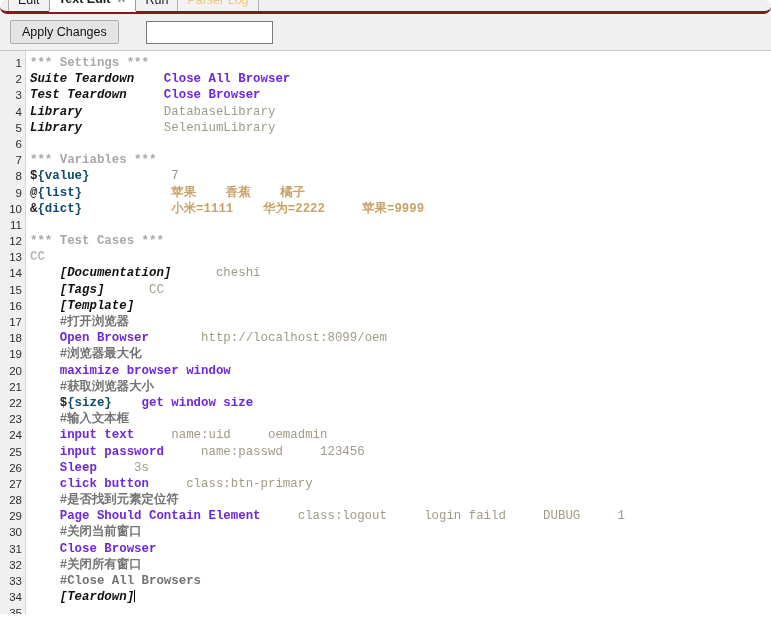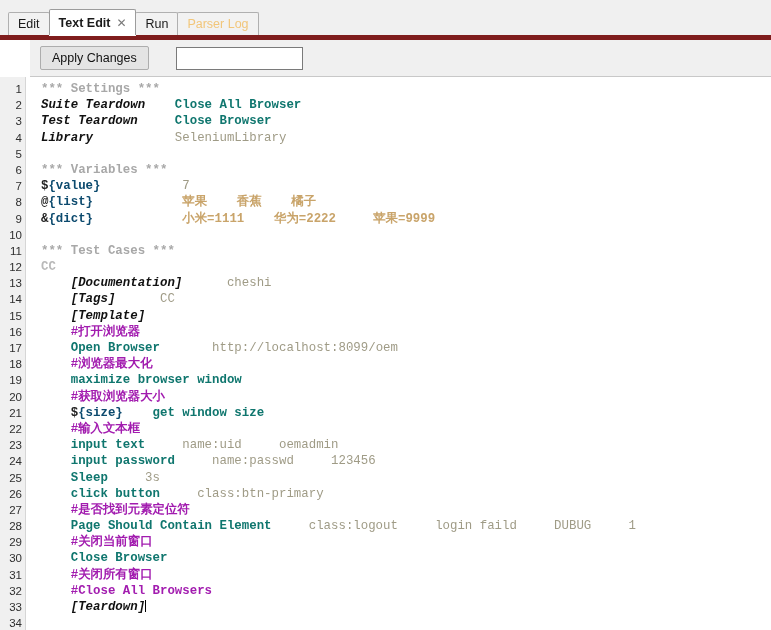--- a/index.html
+++ b/index.html
@@ -7,27 +7,28 @@
   html, body {
     margin: 0; padding: 0;
     width: 771px; height: 630px;
     overflow: hidden;
     background: #ffffff;
     font-family: "Liberation Sans", sans-serif;
   }
 
   
   .tabbar {
-    height: 40px;
+    height: 14px;
     background: #f0f0f0;
-    border-bottom: 5px solid #7f1d1d;
+    border-bottom: 3px solid #7f1d1d;
     display: flex;
     align-items: flex-end;
     padding-left: 8px;
     position: relative;
+    border-radius: 11px;
   }
   .tab {
     height: 23px;
     display: flex;
     align-items: center;
     gap: 6px;
     padding: 0 9px;
     font-size: 12.5px;
     color: #1a1a1a;
     background: #f2f2f2;
@@ -57,21 +58,20 @@
 
   
   .toolbar {
     height: 37px;
     background: #f0f0f0;
     border-bottom: 1px solid #c8c8c8;
     display: flex;
     align-items: center;
     padding-left: 10px;
     gap: 27px;
-    margin-left: 30px;
   }
   .btn {
     background: #e4e4e4;
     border: 1px solid #adadad;
     border-radius: 2px;
     font-size: 12.5px;
     color: #111;
     padding: 4px 11px;
     height: 24px;
     line-height: 14px;
@@ -110,41 +110,41 @@
     line-height: 16.2px;
     text-align: right;
     padding-right: 3px;
     font-size: 11.5px;
     color: #2e2e2e;
     font-family: "Liberation Sans", sans-serif;
   }
   .code {
     flex: 1 1 auto;
     padding-top: 4px;
-    padding-left: 15px;
+    padding-left: 4px;
     position: relative;
   }
   .line {
     height: 16.2px;
     line-height: 16.2px;
     white-space: pre;
     font-family: "Liberation Mono", monospace;
     font-size: 12.4px;
     font-weight: bold;
   }
   .line span { font-family: inherit; font-size: inherit; white-space: pre; }
 
   
   .t-heading  { color: #a8a8a8; font-weight: bold; }
   .t-setting  { color: #111111; font-weight: bold; font-style: italic; }
-  .t-keyword  { color: #0f766e; font-weight: bold; }
+  .t-keyword  { color: #6d28d9; font-weight: bold; }
   .t-arg      { color: #9f9b86; font-weight: normal; }
   .t-var      { color: #0c4a6e; font-weight: bold; }
   .t-varsym   { color: #222222; font-weight: bold; }
-  .t-comment  { color: #a21caf; font-weight: bold; }
+  .t-comment  { color: #737373; font-weight: bold; }
   .t-tcname   { color: #b9b9b9; font-weight: bold; }
   .t-cjk      { color: #c9a46a; font-weight: bold; font-family: "DejaVu Sans", sans-serif; text-align: center; }
   .t-plain    { color: #111111; font-weight: bold; }
   .caret {
     display: inline-block;
     width: 1px;
     height: 12px;
     background: #000;
     vertical-align: -2px;
   }
@@ -208,20 +208,21 @@
       <div class="gnum">31</div>
       <div class="gnum">32</div>
       <div class="gnum">33</div>
       <div class="gnum">34</div>
       <div class="gnum">35</div>
     </div>
   <div class="code">
       <div class="line"><span class="t-heading">*** Settings ***</span></div>
       <div class="line"><span class="t-setting">Suite Teardown</span><span class="t-plain">    </span><span class="t-keyword">Close All Browser</span></div>
       <div class="line"><span class="t-setting">Test Teardown</span><span class="t-plain">     </span><span class="t-keyword">Close Browser</span></div>
+      <div class="line"><span class="t-setting">Library</span><span class="t-plain">           </span><span class="t-arg">DatabaseLibrary</span></div>
       <div class="line"><span class="t-setting">Library</span><span class="t-plain">           </span><span class="t-arg">SeleniumLibrary</span></div>
       <div class="line">&nbsp;</div>
       <div class="line"><span class="t-heading">*** Variables ***</span></div>
       <div class="line"><span class="t-varsym">$</span><span class="t-var">{value}</span><span class="t-plain">           </span><span class="t-arg">7</span></div>
       <div class="line"><span class="t-varsym">@</span><span class="t-var">{list}</span><span class="t-plain">            </span><span class="t-cjk">苹果</span><span class="t-plain">    </span><span class="t-cjk">香蕉</span><span class="t-plain">    </span><span class="t-cjk">橘子</span></div>
       <div class="line"><span class="t-varsym">&amp;</span><span class="t-var">{dict}</span><span class="t-plain">            </span><span class="t-cjk">小米=1111</span><span class="t-plain">    </span><span class="t-cjk">华为=2222</span><span class="t-plain">     </span><span class="t-cjk">苹果=9999</span></div>
       <div class="line">&nbsp;</div>
       <div class="line"><span class="t-heading">*** Test Cases ***</span></div>
       <div class="line"><span class="t-tcname">CC</span></div>
       <div class="line"><span class="t-setting">    [Documentation]</span><span class="t-plain">      </span><span class="t-arg">cheshi</span></div>

